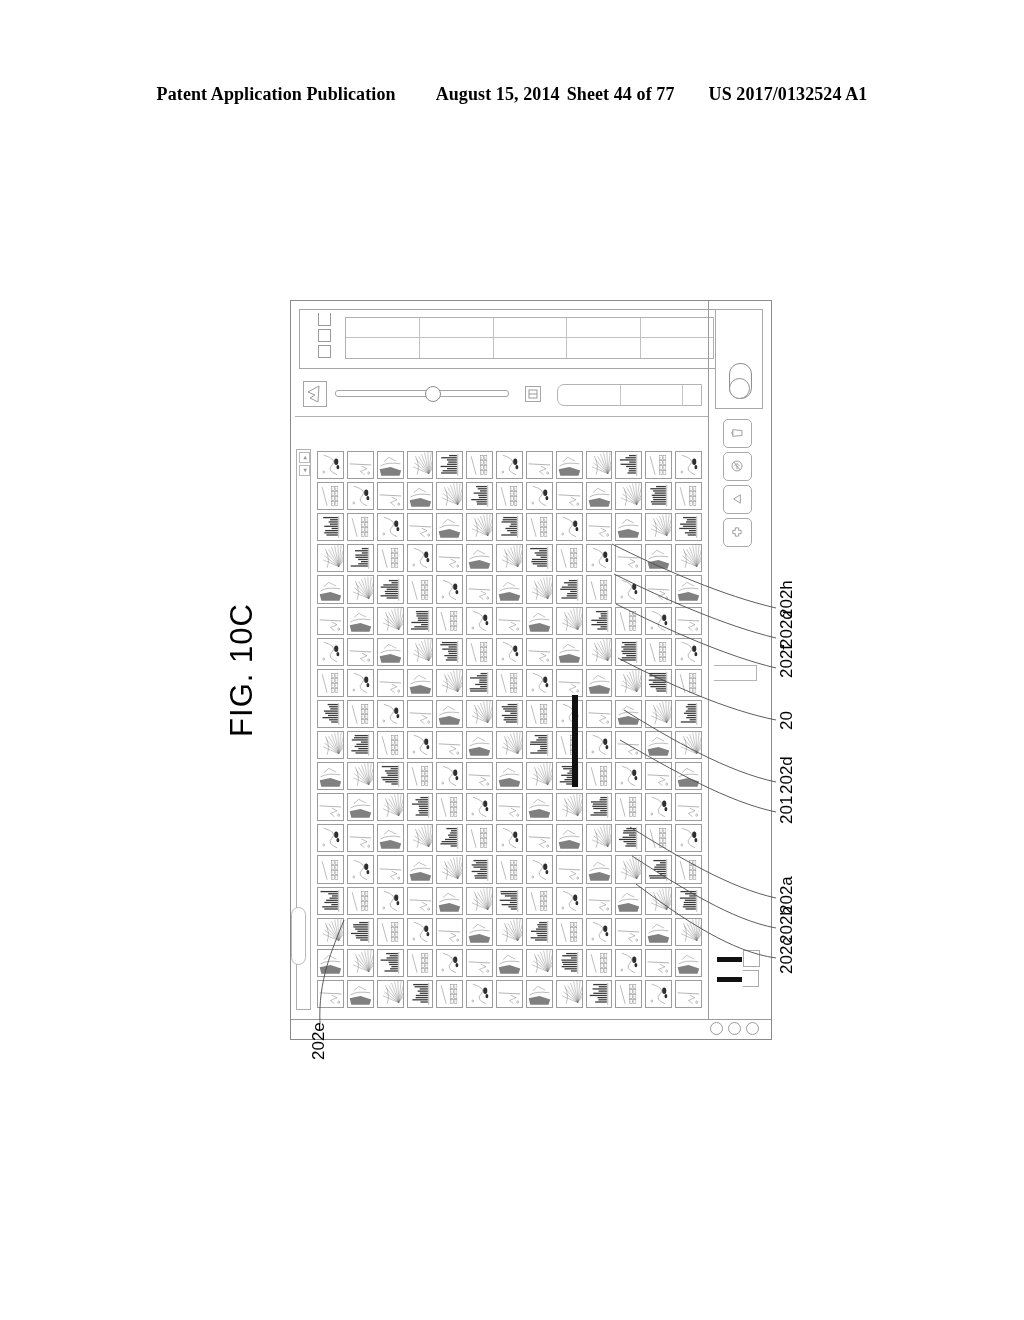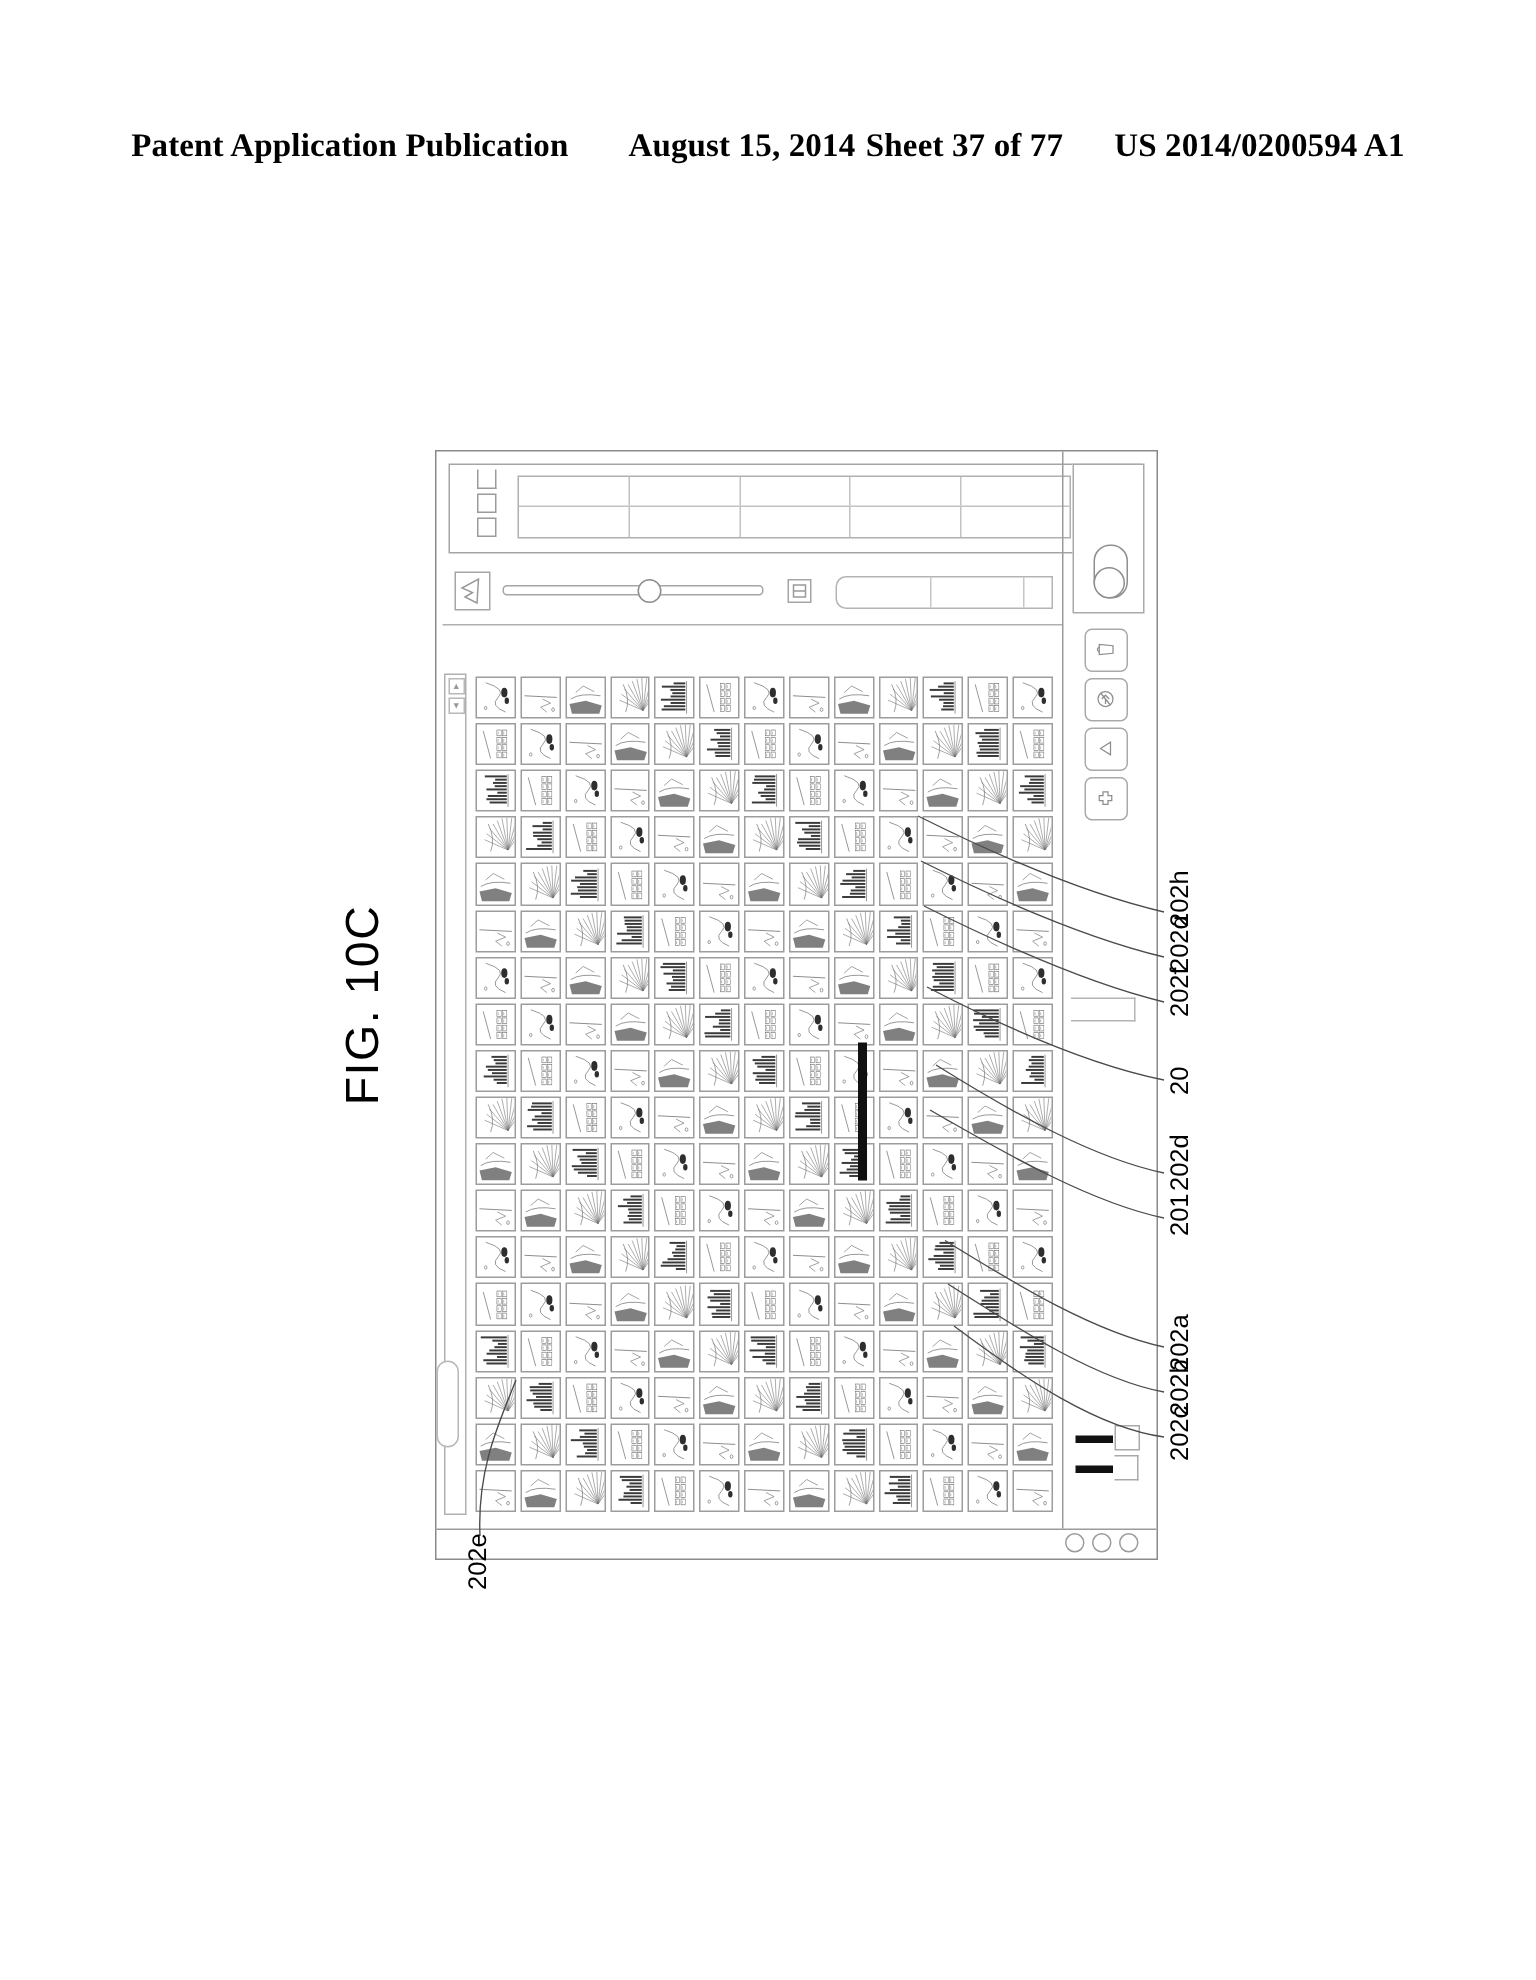--- a/index.html
+++ b/index.html
@@ -2,21 +2,21 @@
 <html><head>
 <meta charset="utf-8">
 <style>
   html,body{margin:0;padding:0;background:#fff;}
   body{width:1024px;height:1320px;position:relative;font-family:"Liberation Serif",serif;overflow:hidden;}
 
   
   #pat-header{
     position:absolute;left:0;top:84px;width:1024px;
     display:flex;justify-content:center;align-items:baseline;
-    font-family:"Liberation Serif",serif;font-weight:bold;font-size:22px;color:#000;
+    font-family:"Liberation Serif",serif;font-weight:bold;font-size:18px;color:#000;
     letter-spacing:.1px;white-space:pre;
   }
   #pat-header .gap1{display:inline-block;width:40px;}
   #pat-header .gap2{display:inline-block;width:34px;}
   #pat-header .sp{display:inline-block;width:7px;}
 
   
   
   #stage{
     position:absolute;
@@ -199,23 +199,23 @@
   #annot{position:absolute;left:0;top:0;width:800px;height:560px;pointer-events:none;}
 </style>
 </head>
 <body>
 
 <div id="pat-header">
   <span>Patent Application Publication</span>
   <span class="gap1"></span>
   <span>August 15, 2014</span>
   <span class="sp"></span>
-  <span>Sheet 37 of 77</span>
+  <span>Sheet 44 of 77</span>
   <span class="gap2"></span>
-  <span>US 2014/0200594 A1</span>
+  <span>US 2017/0132524 A1</span>
 </div>
 
 <div id="stage">
 
   <div id="fig-label">FIG. 10C</div>
 
   <div id="app-window">
 
     <div id="chrome-edge">
       <div class="dots">

